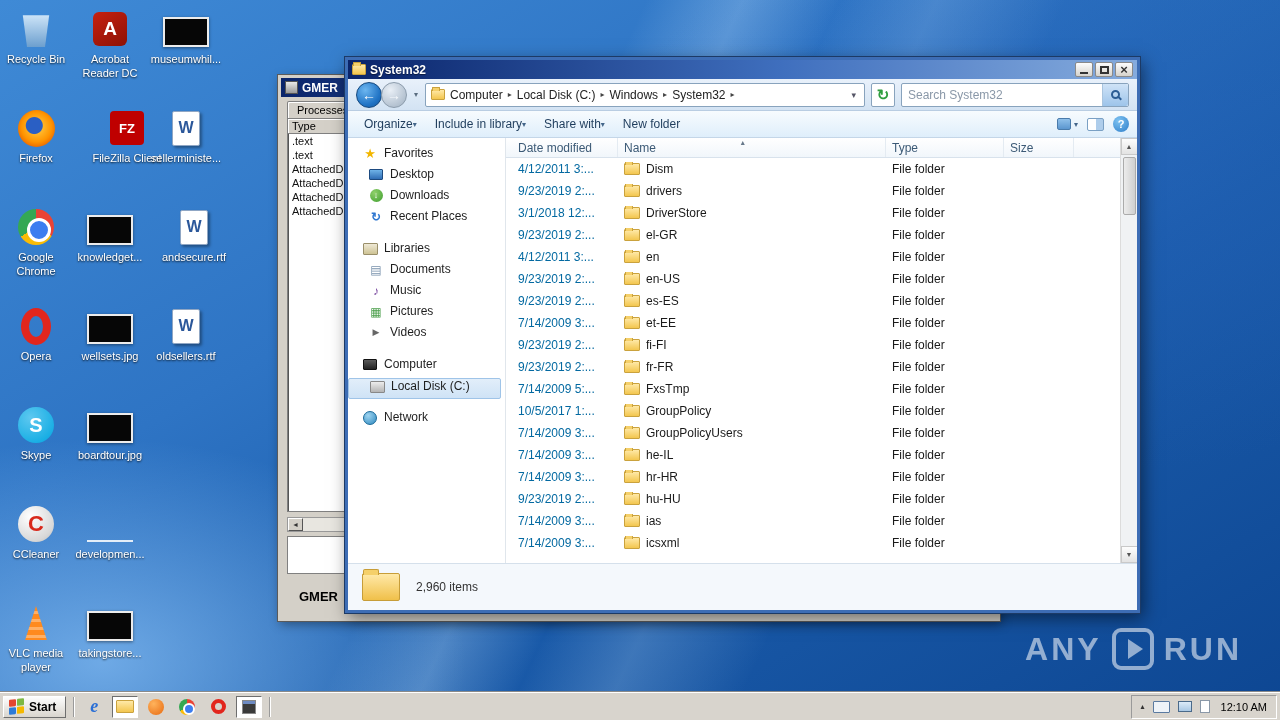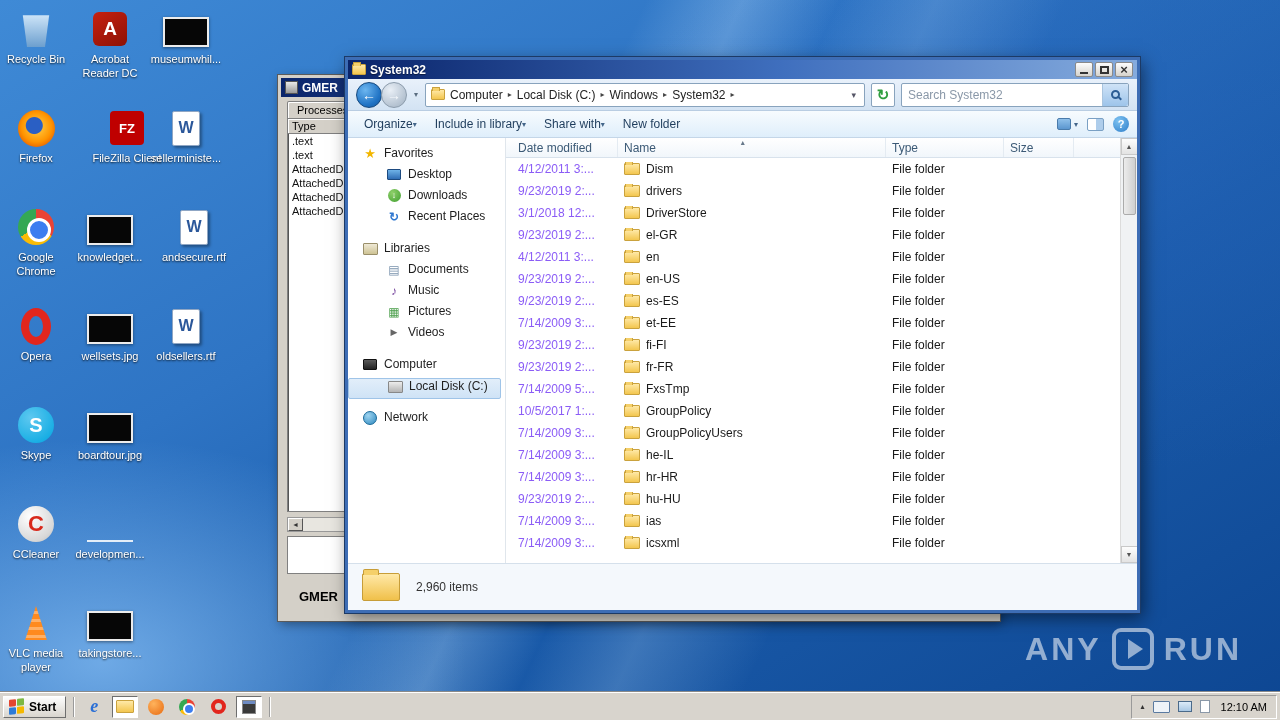--- a/index.html
+++ b/index.html
@@ -89,21 +89,21 @@
   .tb-right{margin-left:auto;display:flex;align-items:center;gap:9px}
   .tb-views{display:flex;align-items:center;gap:3px;font-size:8px;color:#44668a}
   .views-grid{width:14px;height:12px;background:linear-gradient(#8fc0ea,#5b96cf);border:1px solid #4a7bab;border-radius:2px}
   .tb-preview{width:17px;height:13px;border:1px solid #7aa0c4;background:linear-gradient(90deg,#fff 55%,#aecdeb 55%);border-radius:2px}
   .tb-help{width:16px;height:16px;border-radius:50%;background:radial-gradient(circle at 35% 30%,#7ec3f2,#2d7dc9);color:#fff;font-size:11px;font-weight:bold;display:flex;align-items:center;justify-content:center}
 
   .ex-main{flex:1;display:flex;background:#fff;position:relative;overflow:hidden}
   .ex-sidebar{width:158px;border-right:1px solid #e0e6ec;padding-top:8px;font-size:12px;color:#1e1e1e;overflow:hidden;flex:0 0 auto}
   .tree-section{margin-bottom:11px}
   .tree-row{display:flex;align-items:flex-start;height:21px;padding-left:14px}
-  .tree-row.item{padding-left:38px}
+  .tree-row.item{padding-left:20px}
   .tree-row.selected{background:linear-gradient(#e2eefa,#cfe3f6);border:1px solid #9fc4e8;border-radius:2px;margin-right:4px}
   .si{width:16px;height:15px;margin-right:6px;flex:0 0 auto;display:flex;align-items:center;justify-content:center;font-size:11px;line-height:1}
   .si-favorites-star::after{content:"★";color:#f2b600;font-size:13px}
   .si-desktop::after{content:"";width:12px;height:9px;background:linear-gradient(#6fb3e8,#2f6db5);border:1px solid #1d4a80;border-radius:1px}
   .si-downloads::after{content:"↓";width:13px;height:13px;background:radial-gradient(circle at 35% 30%,#8fd06a,#3f9e2f);color:#fff;border-radius:50%;font-size:9px;line-height:13px;text-align:center;font-weight:bold}
   .si-recent-places::after{content:"↻";color:#2f77d0;font-weight:bold;font-size:12px}
   .si-libraries::after{content:"";width:13px;height:10px;background:linear-gradient(#efe9d6,#cec394);border:1px solid #9a8f6a;border-radius:1px}
   .si-documents::after{content:"▤";color:#7a93ad;font-size:12px}
   .si-music::after{content:"♪";color:#7a4aa0;font-size:12px}
   .si-pictures::after{content:"▦";color:#4a9e4a;font-size:12px}
@@ -114,21 +114,21 @@
 
   .ex-list{flex:1;position:relative;overflow:hidden}
   .list-head{display:flex;height:20px;background:linear-gradient(#ffffff,#f1f6fb);border-bottom:1px solid #d8e2ec;font-size:12px;color:#3c5a76;margin-right:17px}
   .h{display:flex;align-items:center;padding:0 6px;border-right:1px solid #e4ebf2;position:relative;white-space:nowrap}
   .h-date{width:112px;padding-left:12px}
   .h-name{width:268px}
   .h-type{width:118px}
   .h-size{width:70px}
   .sort{position:absolute;top:0;left:46%;font-size:8px;color:#66788a}
   .frow{display:flex;height:22px;align-items:center;font-size:12px;color:#1a1a1a}
-  .c-date{width:112px;padding-left:12px;white-space:nowrap;overflow:hidden;color:#8b5cf6}
+  .c-date{width:112px;padding-left:12px;white-space:nowrap;overflow:hidden;color:#0369a1}
   .c-name{width:268px;display:flex;align-items:center;gap:6px;padding-left:6px;white-space:nowrap;overflow:hidden}
   .c-type{width:118px;padding-left:6px;white-space:nowrap}
   .c-size{width:70px}
   .fold{width:16px;height:12px;background:linear-gradient(#ffe9a8,#f3c64f);border:1px solid #caa23d;border-radius:1px;position:relative;flex:0 0 auto}
   .fold::before{content:"";position:absolute;top:-3px;left:0;width:6px;height:3px;background:#f5d06a;border:1px solid #caa23d;border-bottom:0;border-radius:1px 1px 0 0}
   .fold.tiny{width:14px;height:11px}
 
   .ex-vscroll{position:absolute;right:0;top:0;bottom:0;width:17px;background:#f0f2f4;border-left:1px solid #dcdcdc;display:flex;flex-direction:column;align-items:center}
   .vs-btn{height:17px;width:17px;font-size:7px;color:#555;display:flex;align-items:center;justify-content:center;background:linear-gradient(#fdfdfd,#e3e3e3);border:1px solid #c9c9c9}
   .vs-thumb{width:13px;height:58px;background:linear-gradient(90deg,#ececec,#cfcfcf);border:1px solid #ababab;border-radius:2px;margin-top:2px}

